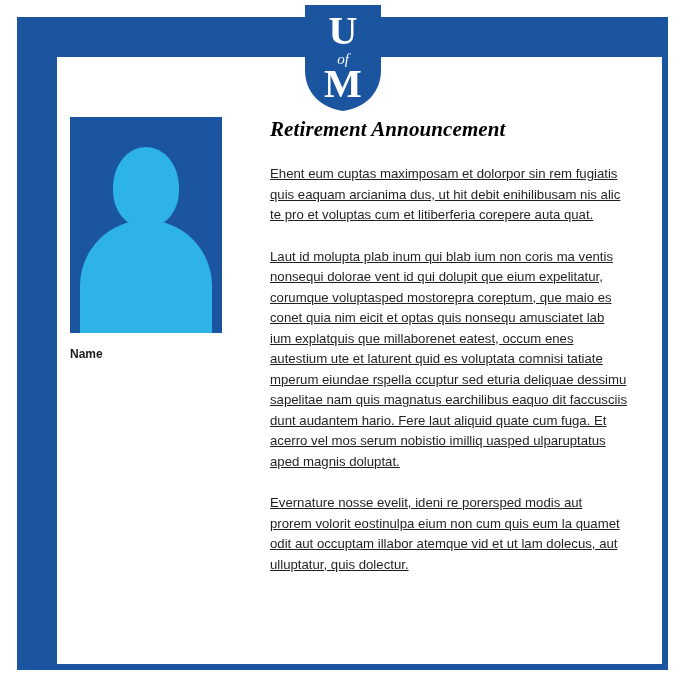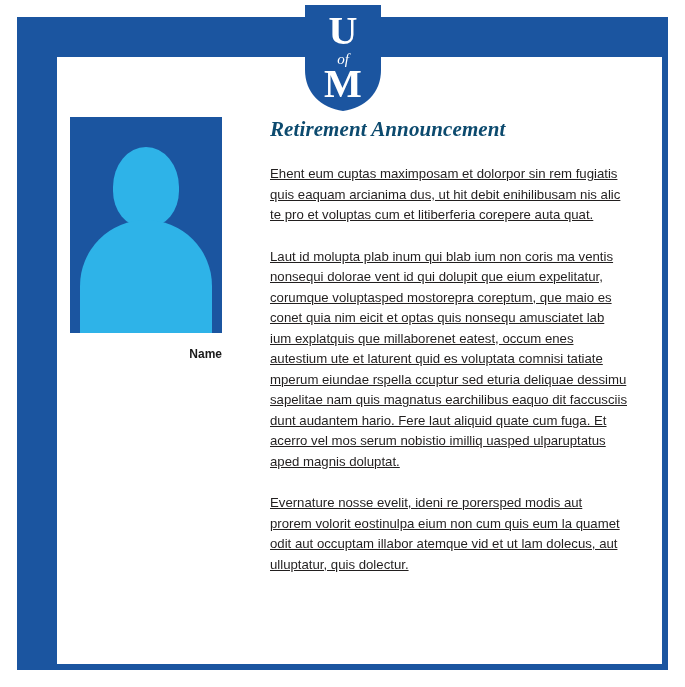--- a/index.html
+++ b/index.html
@@ -86,38 +86,38 @@
     left: 50%;
     transform: translateX(-50%);
     top: 103px;
     width: 132px;
     height: 130px;
     background: #2eb3e8;
     border-radius: 66px 66px 0 0;
   }
   .photo-caption {
     margin-top: 14px;
-    text-align: right;
+    text-align: left;
     font-size: 12px;
     font-weight: bold;
     color: #1a1a1a;
     width: 152px;
   }
   .text-col {
     flex: 1 1 auto;
     padding-left: 43px;
     box-sizing: border-box;
   }
   .headline {
     margin: 0 0 22px 0;
     font-family: "Liberation Serif", serif;
     font-style: italic;
     font-weight: bold;
     font-size: 21px;
-    color: #0c4a6e;
+    color: #000000;
     letter-spacing: 0.1px;
   }
   .body-para {
     margin: 0 0 21px 0;
     font-size: 13.2px;
     line-height: 20.5px;
     color: #221f1f;
     text-decoration: underline;
   }
   .body-para:last-child {

